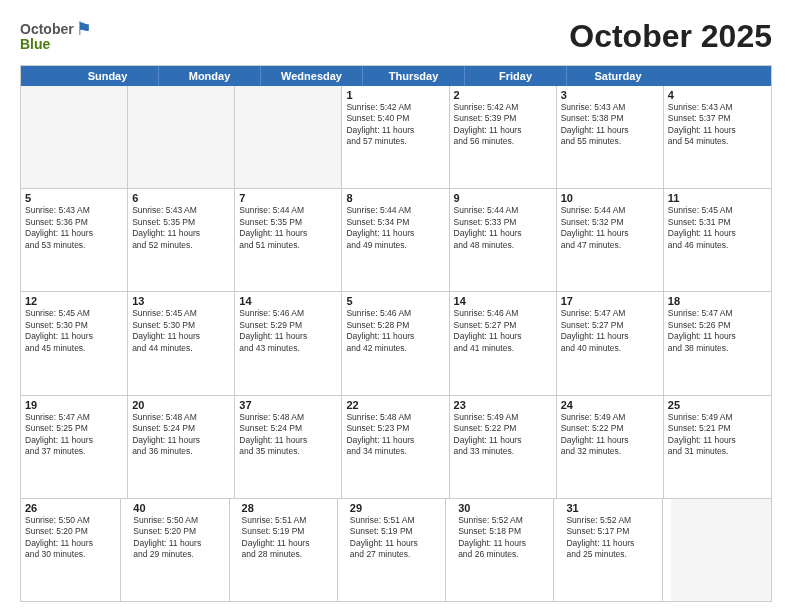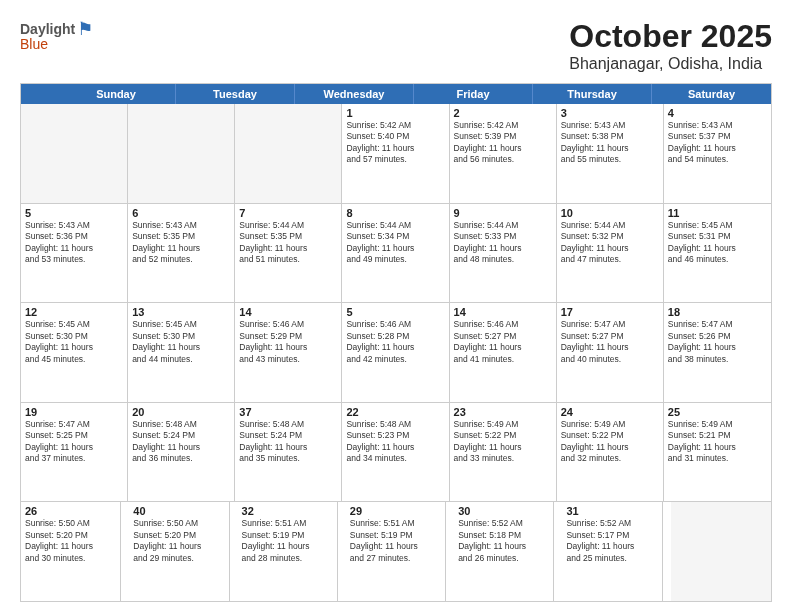--- a/index.html
+++ b/index.html
@@ -40,21 +40,21 @@
       color: #333;
     }
     .calendar {
       flex: 1;
       display: flex;
       flex-direction: column;
       border: 1px solid #ccc;
     }
     .cal-header {
       display: grid;
-      grid-template-columns: repeat(6, 1fr);
+      grid-template-columns: repeat(7, 1fr);
       background: #2f6eb5;
       padding-left: 36px;
     }
     .cal-header-cell {
       color: #fff;
       font-size: 11px;
       font-weight: bold;
       text-align: center;
       padding: 4px 2px;
       border-right: 1px solid #5588cc;
@@ -98,39 +98,38 @@
     }
   </style>
 </head>
 <body>
 
 <div class="page">
   <div class="header">
     <div class="logo">
       <div style="display:flex;flex-direction:column;align-items:flex-start">
         <div style="display:flex;align-items:center;gap:2px">
-          <span style="font-size:14px;font-weight:bold;color:#555;">Daylight</span>
+          <span style="font-size:14px;font-weight:bold;color:#555;">October</span>
           <span style="color:#2f6eb5;font-size:18px;">⚑</span>
         </div>
-        <span style="font-size:14px;font-weight:normal;color:#c2410c;margin-top:-4px;">Blue</span>
+        <span style="font-size:14px;font-weight:bold;color:#4d7c0f;margin-top:-4px;">Blue</span>
       </div>
     </div>
     <div class="title-block">
       <div class="month-title">October 2025</div>
-      <div class="location-title">Bhanjanagar, Odisha, India</div>
     </div>
   </div>
 
   <div class="calendar">
     <div class="cal-header">
       <div class="cal-header-cell">Sunday</div>
-      <div class="cal-header-cell">Tuesday</div>
+      <div class="cal-header-cell">Monday</div>
       <div class="cal-header-cell">Wednesday</div>
+      <div class="cal-header-cell">Thursday</div>
       <div class="cal-header-cell">Friday</div>
-      <div class="cal-header-cell">Thursday</div>
       <div class="cal-header-cell">Saturday</div>
     </div>
     <div class="cal-body" id="cal-body">
     <div class="cal-row">
           <div class="cal-cell empty"></div>
           <div class="cal-cell empty"></div>
           <div class="cal-cell empty"></div>
           <div class="cal-cell">
             <span class="day-num">1</span>
             <div class="cell-text" style="white-space: pre-line;">Sunrise: 5:42 AM
@@ -322,21 +321,21 @@
 and 30 minutes.</div>
           </div>
           <div class="cal-cell">
             <span class="day-num">40</span>
             <div class="cell-text" style="white-space: pre-line;">Sunrise: 5:50 AM
 Sunset: 5:20 PM
 Daylight: 11 hours
 and 29 minutes.</div>
           </div>
           <div class="cal-cell">
-            <span class="day-num">32</span>
+            <span class="day-num">28</span>
             <div class="cell-text" style="white-space: pre-line;">Sunrise: 5:51 AM
 Sunset: 5:19 PM
 Daylight: 11 hours
 and 28 minutes.</div>
           </div>
           <div class="cal-cell">
             <span class="day-num">29</span>
             <div class="cell-text" style="white-space: pre-line;">Sunrise: 5:51 AM
 Sunset: 5:19 PM
 Daylight: 11 hours

